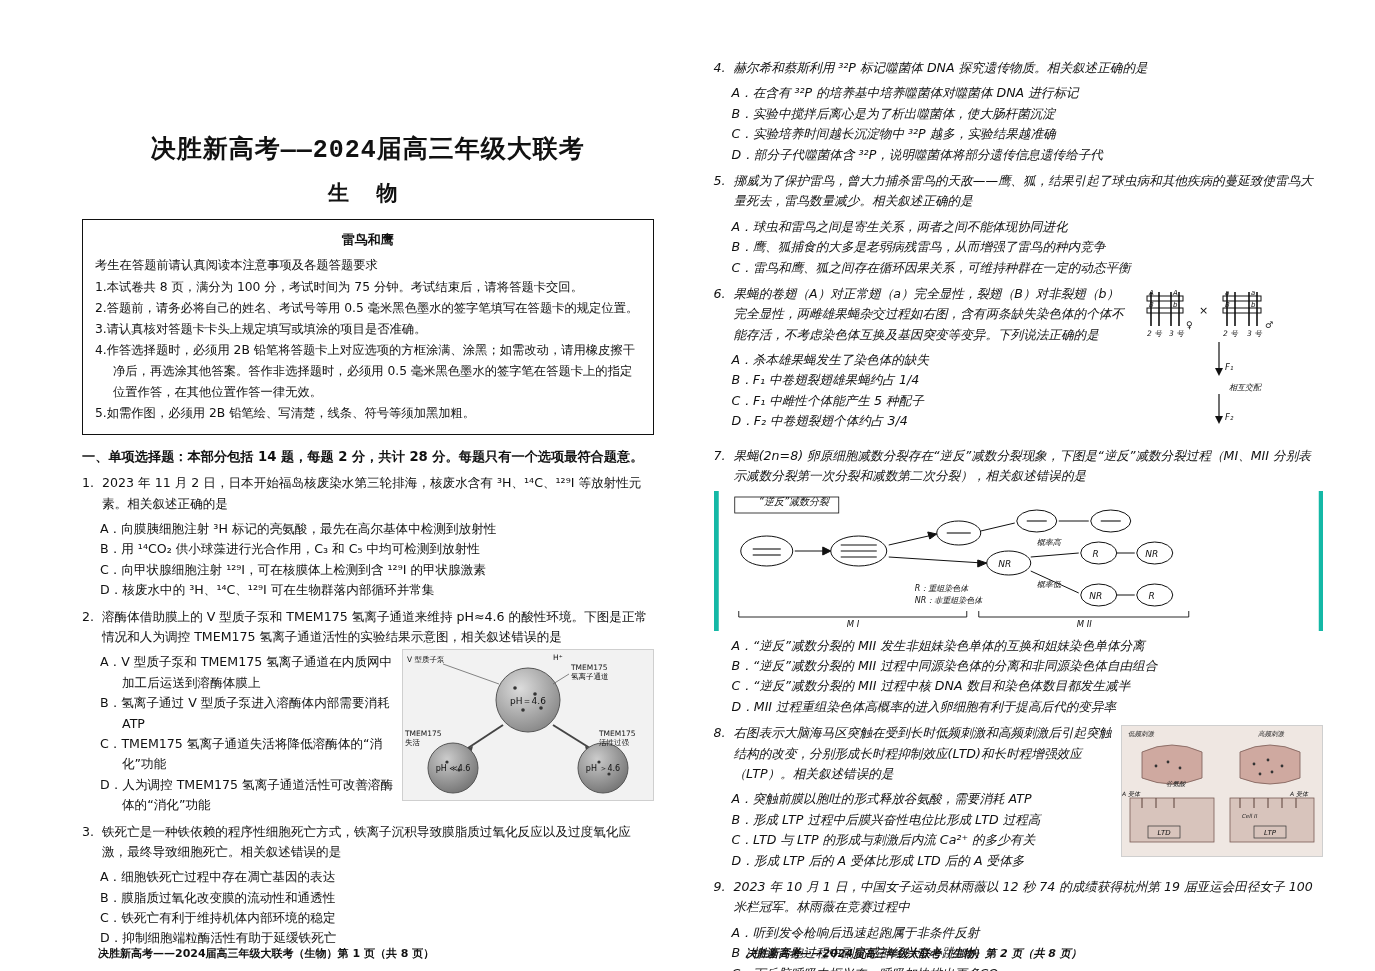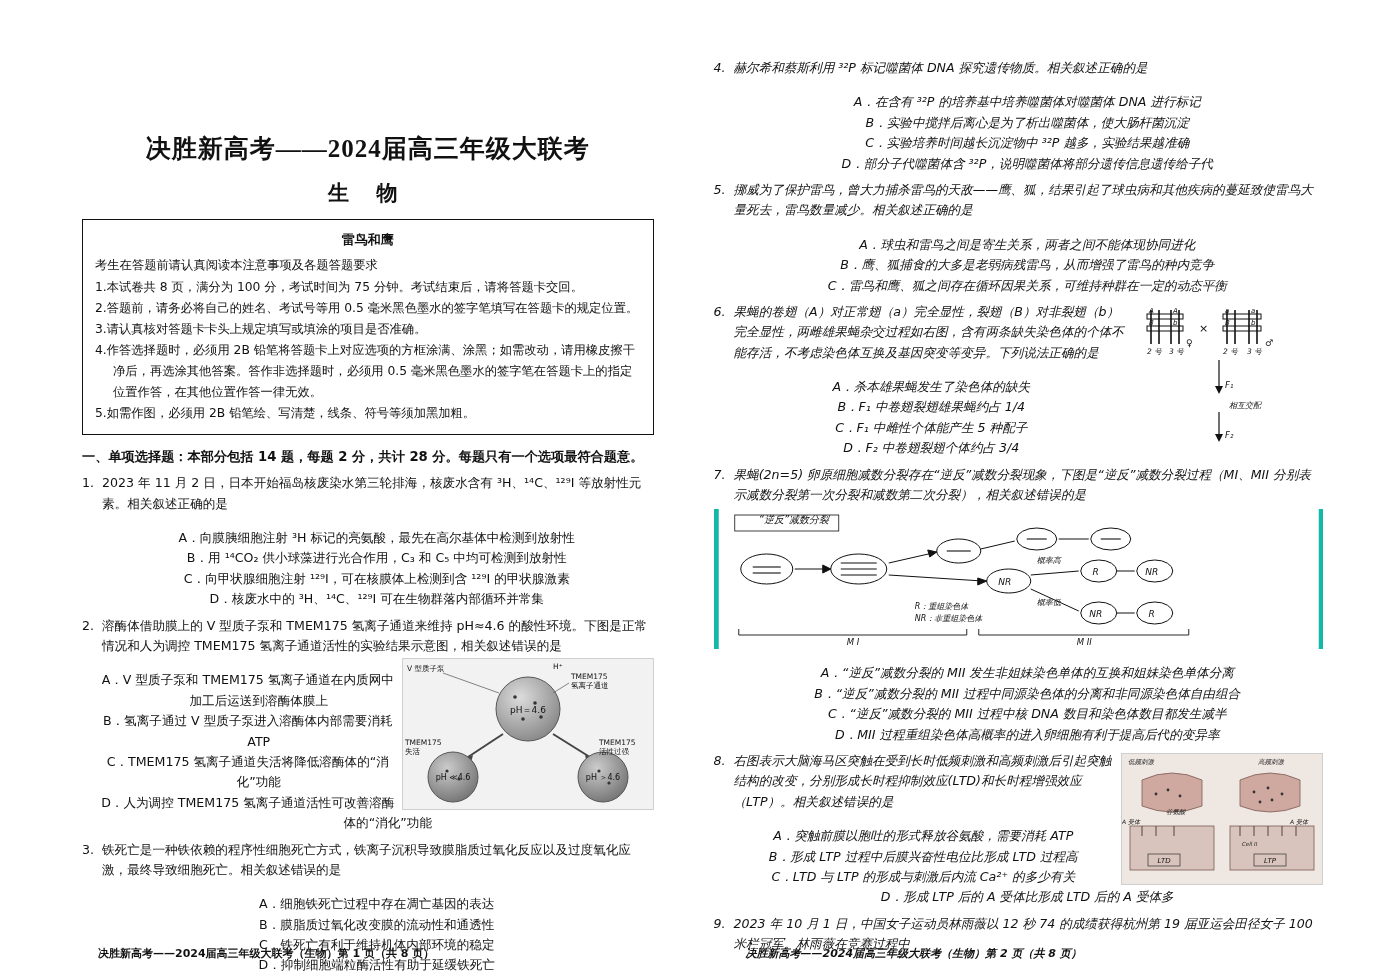--- a/index.html
+++ b/index.html
@@ -22,21 +22,21 @@
     width:50%;
     box-sizing:border-box;
     position:relative;
   }
   .col-left{padding:0 34px 0 64px;}
   .col-right{padding:0 34px 0 26px;font-style:italic;}
 
   
   .doc-title{
     text-align:center;
-    font-family:Liberation Serif, serif;
+    font-family:Liberation Mono, monospace;
     font-weight:bold;
     font-size:25px;
     letter-spacing:1px;
     margin:118px 0 0 0;
   }
   .subject{
     text-align:center;
     font-family:"DejaVu Serif","Liberation Serif",serif;
     font-weight:bold;
     font-size:21px;
@@ -75,21 +75,21 @@
     line-height:1.62;
     margin:0 0 6px 0;
     position:relative;
   }
   .q-stem{
     padding-left:20px;
     text-indent:-20px;
     white-space:pre-wrap;
   }
   .q-stem .num{display:inline-block;width:20px;text-indent:0;}
-  .opts{margin:14px 0 0 0;text-align:center;}
+  .opts{margin:5px 0 0 0;}
   .opt{
     padding-left:40px;
     text-indent:-22px;
     line-height:1.62;
     white-space:pre-wrap;
   }
 
   
   .fig-float-right{float:right;margin:2px 0 2px 6px;}
   .clear{clear:both;}
@@ -295,21 +295,21 @@
       <div class="opts">
         <div class="opt">A．杀本雄果蝇发生了染色体的缺失</div>
         <div class="opt">B．F₁ 中卷翅裂翅雄果蝇约占 1/4</div>
         <div class="opt">C．F₁ 中雌性个体能产生 5 种配子</div>
         <div class="opt">D．F₂ 中卷翅裂翅个体约占 3/4</div>
       </div>
       <div class="clear"></div>
     </div>
 
     <div class="q">
-      <div class="q-stem"><span class="num">7.</span><span>果蝇(2n=5) 卵原细胞减数分裂存在“逆反”减数分裂现象，下图是“逆反”减数分裂过程（MI、MII 分别表示减数分裂第一次分裂和减数第二次分裂），相关叙述错误的是</span></div>
+      <div class="q-stem"><span class="num">7.</span><span>果蝇(2n=8) 卵原细胞减数分裂存在“逆反”减数分裂现象，下图是“逆反”减数分裂过程（MI、MII 分别表示减数分裂第一次分裂和减数第二次分裂），相关叙述错误的是</span></div>
 
       <div class="fig" style="width:100%;height:140px;background:#14b8a6;border:none;margin:4px 0 4px 0;">
         <svg width="600" height="140" viewBox="0 0 600 140" preserveAspectRatio="xMidYMid meet" style="width:100%;height:140px;">
           <rect width="600" height="140" fill="#ffffff"></rect>
           <text x="40" y="14" font-size="10" fill="#111">“逆反”减数分裂</text>
           <rect x="16" y="6" width="104" height="16" fill="none" stroke="#111" stroke-width="0.8"></rect>
 
           <g stroke="#111" stroke-width="1" fill="#fff">
             <ellipse cx="48" cy="60" rx="26" ry="15"></ellipse>
             <ellipse cx="140" cy="60" rx="28" ry="15"></ellipse>

